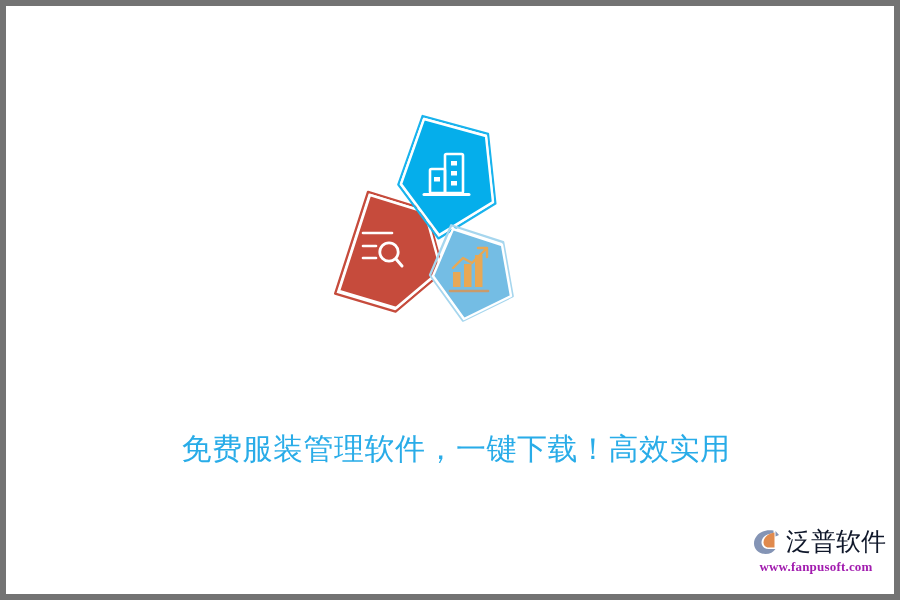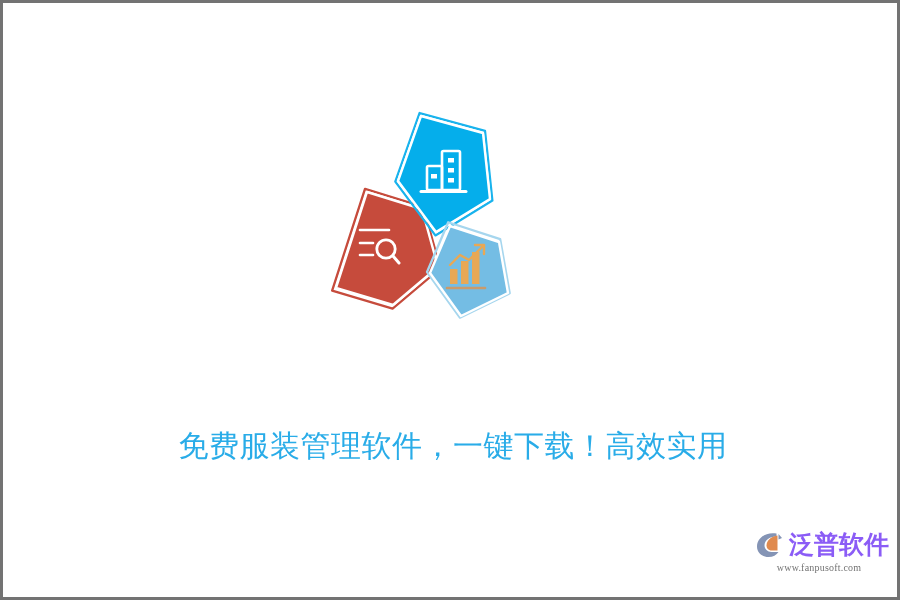--- a/index.html
+++ b/index.html
@@ -11,21 +11,21 @@
     height: 600px;
     background: #ffffff;
     font-family: "Liberation Serif", "DejaVu Serif", serif;
     overflow: hidden;
   }
   .page {
     position: relative;
     width: 900px;
     height: 600px;
     box-sizing: border-box;
-    border: 3px solid #737373;
+    border: 6px solid #737373;
     background: #ffffff;
     overflow: hidden;
   }
 
   
   .hero-graphic {
     position: absolute;
     left: 300px;
     top: 100px;
     width: 230px;
@@ -72,32 +72,32 @@
   .wm-mark {
     width: 34px;
     height: 34px;
     flex: 0 0 34px;
     margin-right: 2px;
   }
   .wm-mark svg { display: block; width: 34px; height: 34px; }
   .wm-brand {
     font-family: "Liberation Sans", "DejaVu Sans", sans-serif;
     font-size: 25px;
-    font-weight: bold;
-    color: #8b5cf6;
+    font-weight: normal;
+    color: #0f172a;
     line-height: 34px;
     letter-spacing: 0px;
     white-space: nowrap;
     text-align: center;
   }
   .wm-url {
     font-family: "Liberation Serif", "DejaVu Serif", serif;
-    font-size: 10px;
-    font-weight: normal;
-    color: #737373;
+    font-size: 13px;
+    font-weight: bold;
+    color: #a21caf;
     letter-spacing: 0.2px;
     text-align: center;
     width: 132px;
     margin-top: -1px;
     white-space: nowrap;
   }
 </style>
 </head>
 <body>
 

